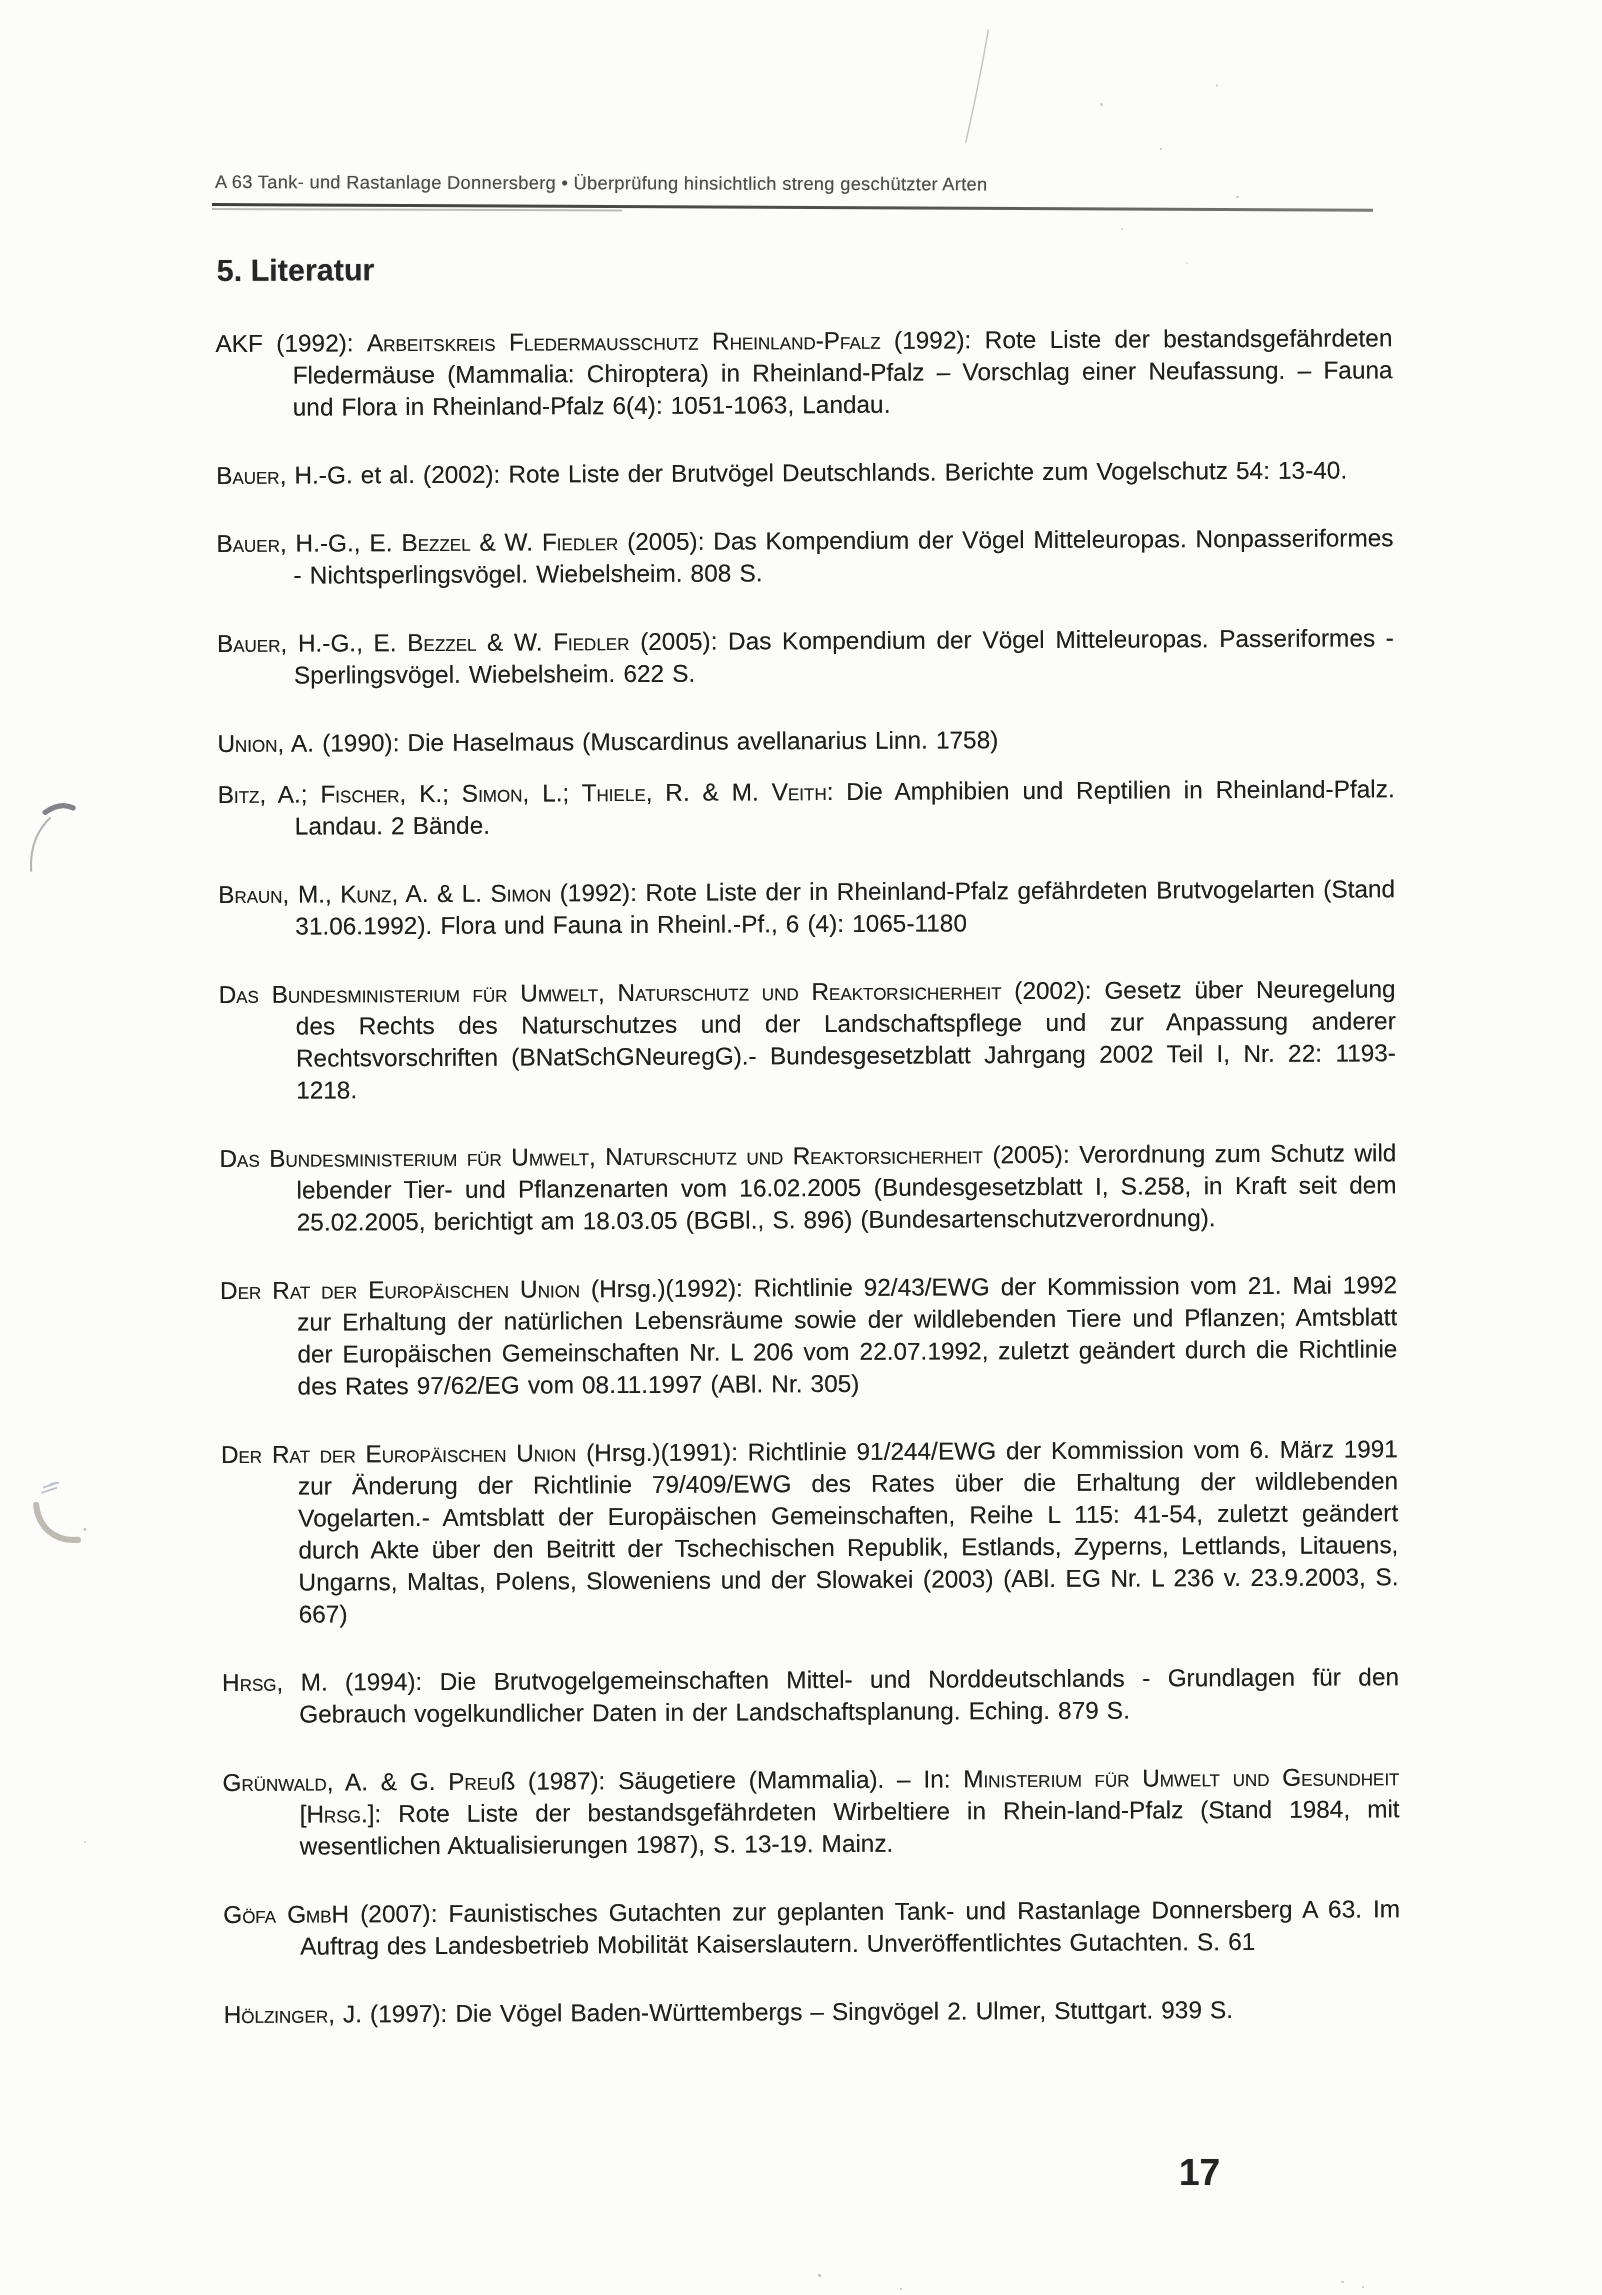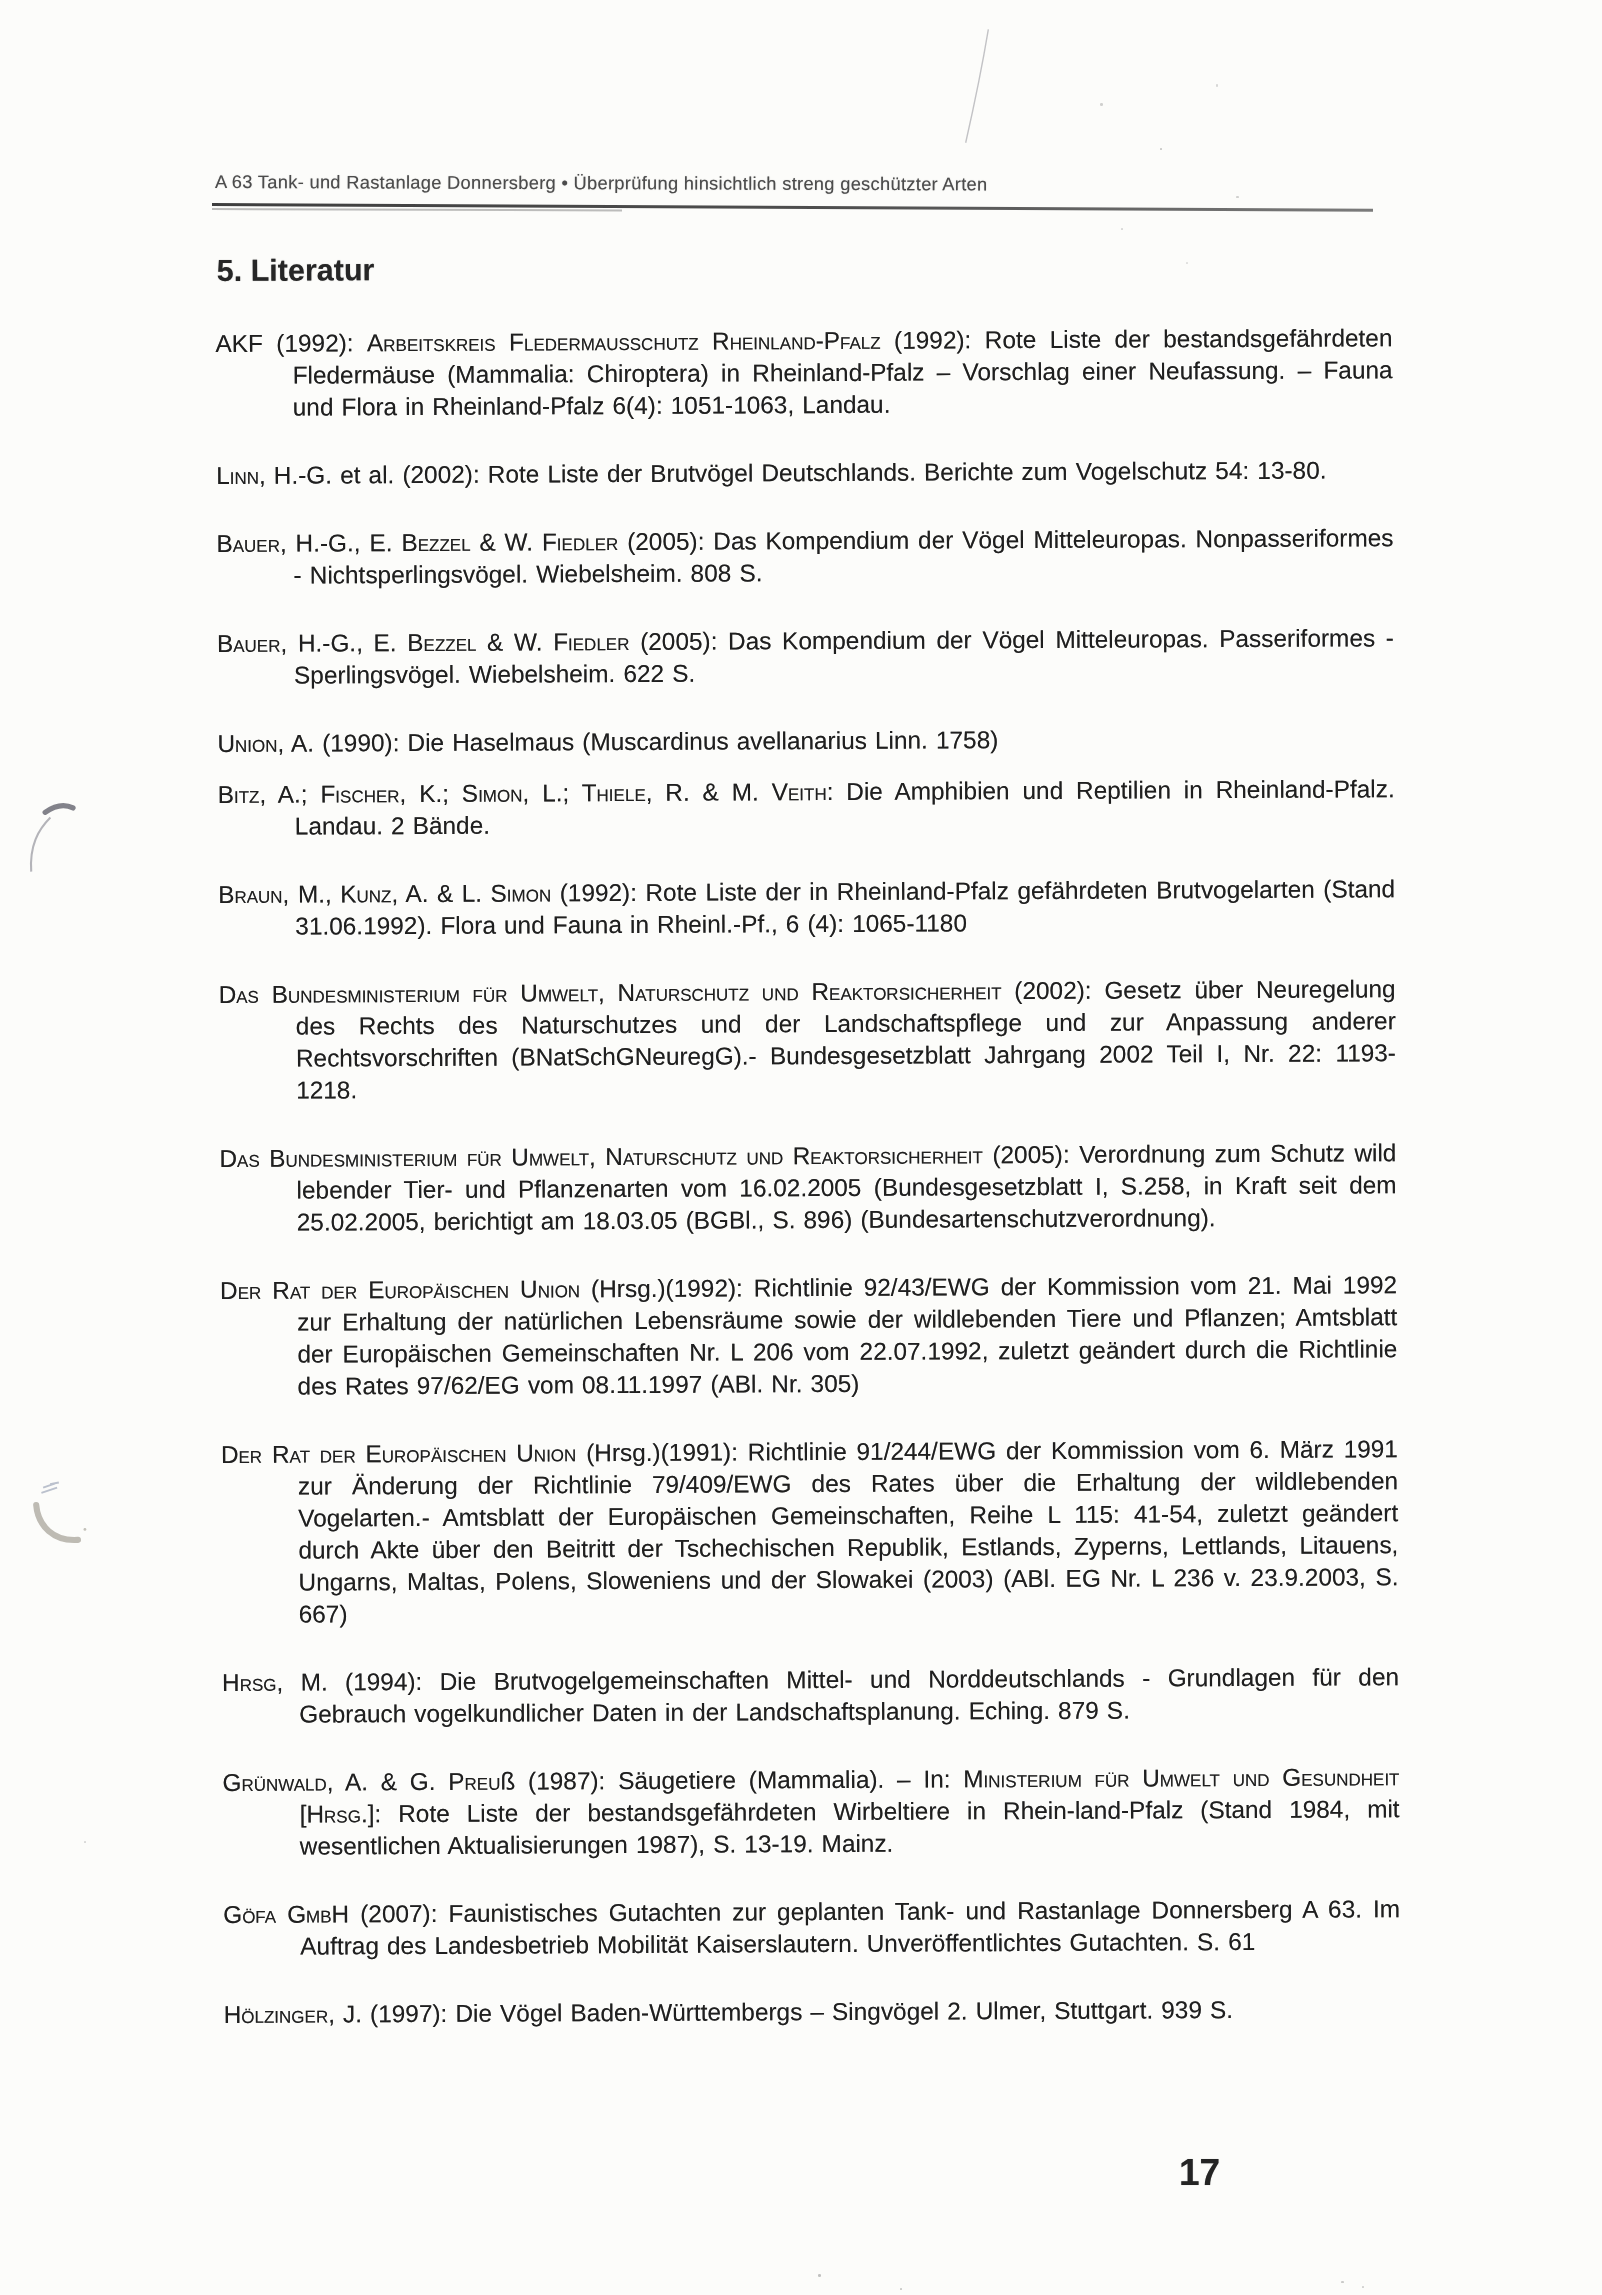--- a/index.html
+++ b/index.html
@@ -96,21 +96,21 @@
     <span class="speck" style="left:900px;top:2288px;width:1.7px;height:1.7px;opacity:.35;"></span>
     <span class="speck" style="left:1341px;top:2281px;width:2.6px;height:1.7px;opacity:.35;"></span>
     <span class="speck" style="left:1362px;top:2286px;width:1.7px;height:1.7px;opacity:.3;"></span>
     <span class="speck" style="left:84px;top:1841px;width:1.7px;height:1.7px;opacity:.25;"></span>
   </div>
 
   <div class="content">
     <h1 class="section-title">5. Literatur</h1>
     <div id="refs">
         <div class="ref"><span class="sc">AKF</span><span> (1992): </span><span class="sc">Arbeitskreis Fledermausschutz Rheinland-Pfalz</span><span> (1992): Rote Liste der bestandsgefährdeten Fledermäuse (Mammalia: Chiroptera) in Rheinland-Pfalz – Vorschlag einer Neufassung. – Fauna und Flora in Rheinland-Pfalz </span><span class="b">6(4)</span><span>: 1051-1063, Landau.</span></div>
-        <div class="ref"><span class="sc">Linn, H.-G.</span><span> et al. (2002): Rote Liste der Brutvögel Deutschlands. Berichte zum Vogelschutz </span><span class="b">54</span><span>: 13-80.</span></div>
+        <div class="ref"><span class="sc">Bauer, H.-G.</span><span> et al. (2002): Rote Liste der Brutvögel Deutschlands. Berichte zum Vogelschutz </span><span class="b">54</span><span>: 13-40.</span></div>
         <div class="ref"><span class="sc">Bauer, H.-G., E. Bezzel &amp; W. Fiedler</span><span> (2005): Das Kompendium der Vögel Mitteleuropas. Nonpasseriformes - Nichtsperlingsvögel. Wiebelsheim. 808 S.</span></div>
         <div class="ref"><span class="sc">Bauer, H.-G., E. Bezzel &amp; W. Fiedler</span><span> (2005): Das Kompendium der Vögel Mitteleuropas. Passeriformes - Sperlingsvögel. Wiebelsheim. 622 S.</span></div>
         <div class="ref"><span class="sc">Union, A.</span><span> (1990): Die Haselmaus (Muscardinus avellanarius Linn. 1758)</span></div>
         <div class="ref tight"><span class="sc">Bitz, A.; Fischer, K.; Simon, L.; Thiele, R. &amp; M. Veith</span><span>: Die Amphibien und Reptilien in Rheinland-Pfalz. Landau. 2 Bände.</span></div>
         <div class="ref"><span class="sc">Braun, M., Kunz, A. &amp; L. Simon</span><span> (1992): Rote Liste der in Rheinland-Pfalz gefährdeten Brutvogelarten (Stand 31.06.1992). Flora und Fauna in Rheinl.-Pf., </span><span class="b">6</span><span> (4): 1065-1180</span></div>
         <div class="ref"><span class="sc">Das Bundesministerium für Umwelt, Naturschutz und Reaktorsicherheit</span><span> (2002): Gesetz über Neuregelung des Rechts des Naturschutzes und der Landschaftspflege und zur Anpassung anderer Rechtsvorschriften (BNatSchGNeuregG).- Bundesgesetzblatt Jahrgang 2002 Teil I, Nr. 22: 1193-1218.</span></div>
         <div class="ref"><span class="sc">Das Bundesministerium für Umwelt, Naturschutz und Reaktorsicherheit</span><span> (2005): Verordnung zum Schutz wild lebender Tier- und Pflanzenarten vom 16.02.2005 (Bundesgesetzblatt I, S.258, in Kraft seit dem 25.02.2005, berichtigt am 18.03.05 (BGBl., S. 896) (Bundesartenschutzverordnung).</span></div>
         <div class="ref"><span class="sc">Der Rat der Europäischen Union</span><span> (Hrsg.)(1992): Richtlinie 92/43/EWG der Kommission vom 21. Mai 1992 zur Erhaltung der natürlichen Lebensräume sowie der wildlebenden Tiere und Pflanzen; Amtsblatt der Europäischen Gemeinschaften Nr. L 206 vom 22.07.1992, zuletzt geändert durch die Richtlinie des Rates 97/62/EG vom 08.11.1997 (ABl. Nr. 305)</span></div>
         <div class="ref"><span class="sc">Der Rat der Europäischen Union</span><span> (Hrsg.)(1991): Richtlinie 91/244/EWG der Kommission vom 6. März 1991 zur Änderung der Richtlinie 79/409/EWG des Rates über die Erhaltung der wildlebenden Vogelarten.- Amtsblatt der Europäischen Gemeinschaften, Reihe L 115: 41-54, zuletzt geändert durch Akte über den Beitritt der Tschechischen Republik, Estlands, Zyperns, Lettlands, Litauens, Ungarns, Maltas, Polens, Sloweniens und der Slowakei (2003) (ABl. EG Nr. L 236 v. 23.9.2003, S. 667)</span></div>
         <div class="ref"><span class="sc">Hrsg, M.</span><span> (1994): Die Brutvogelgemeinschaften Mittel- und Norddeutschlands - Grundlagen für den Gebrauch vogelkundlicher Daten in der Landschaftsplanung. Eching. 879 S.</span></div>

